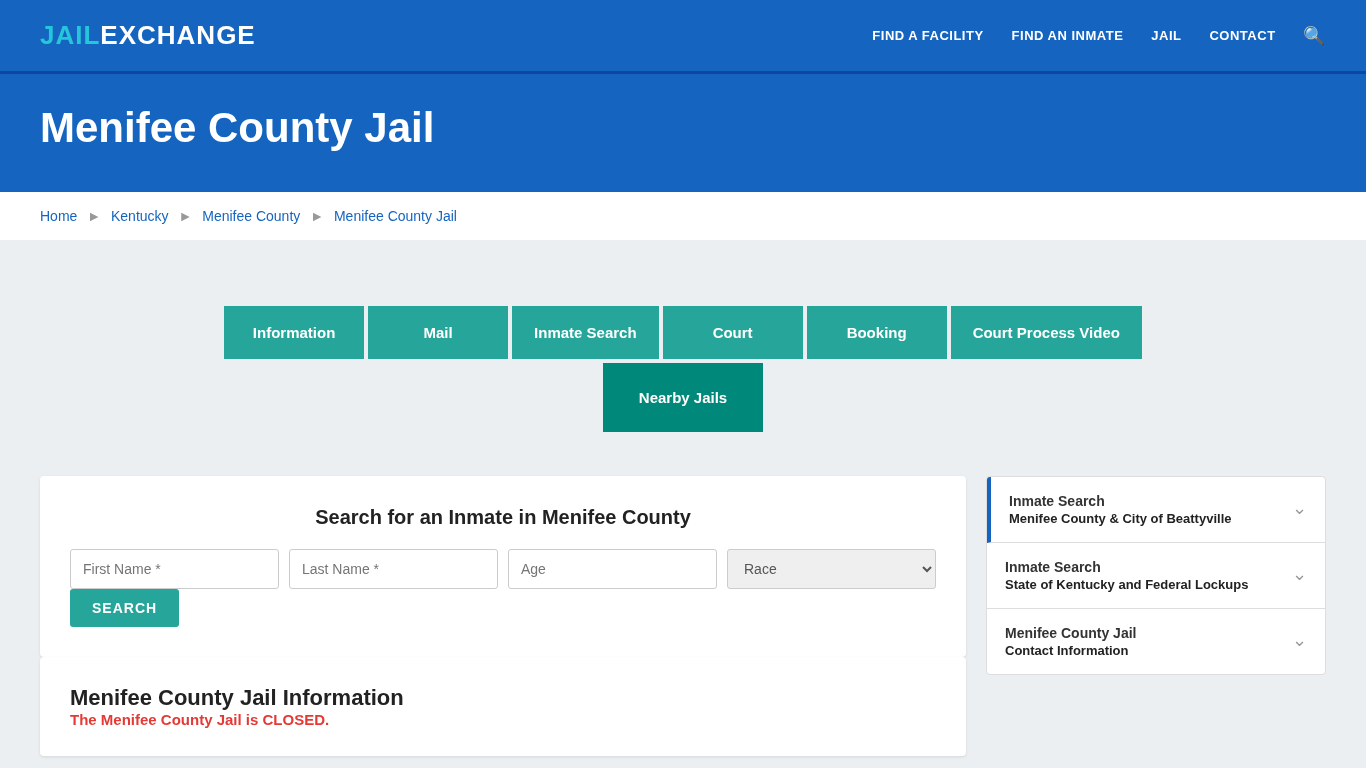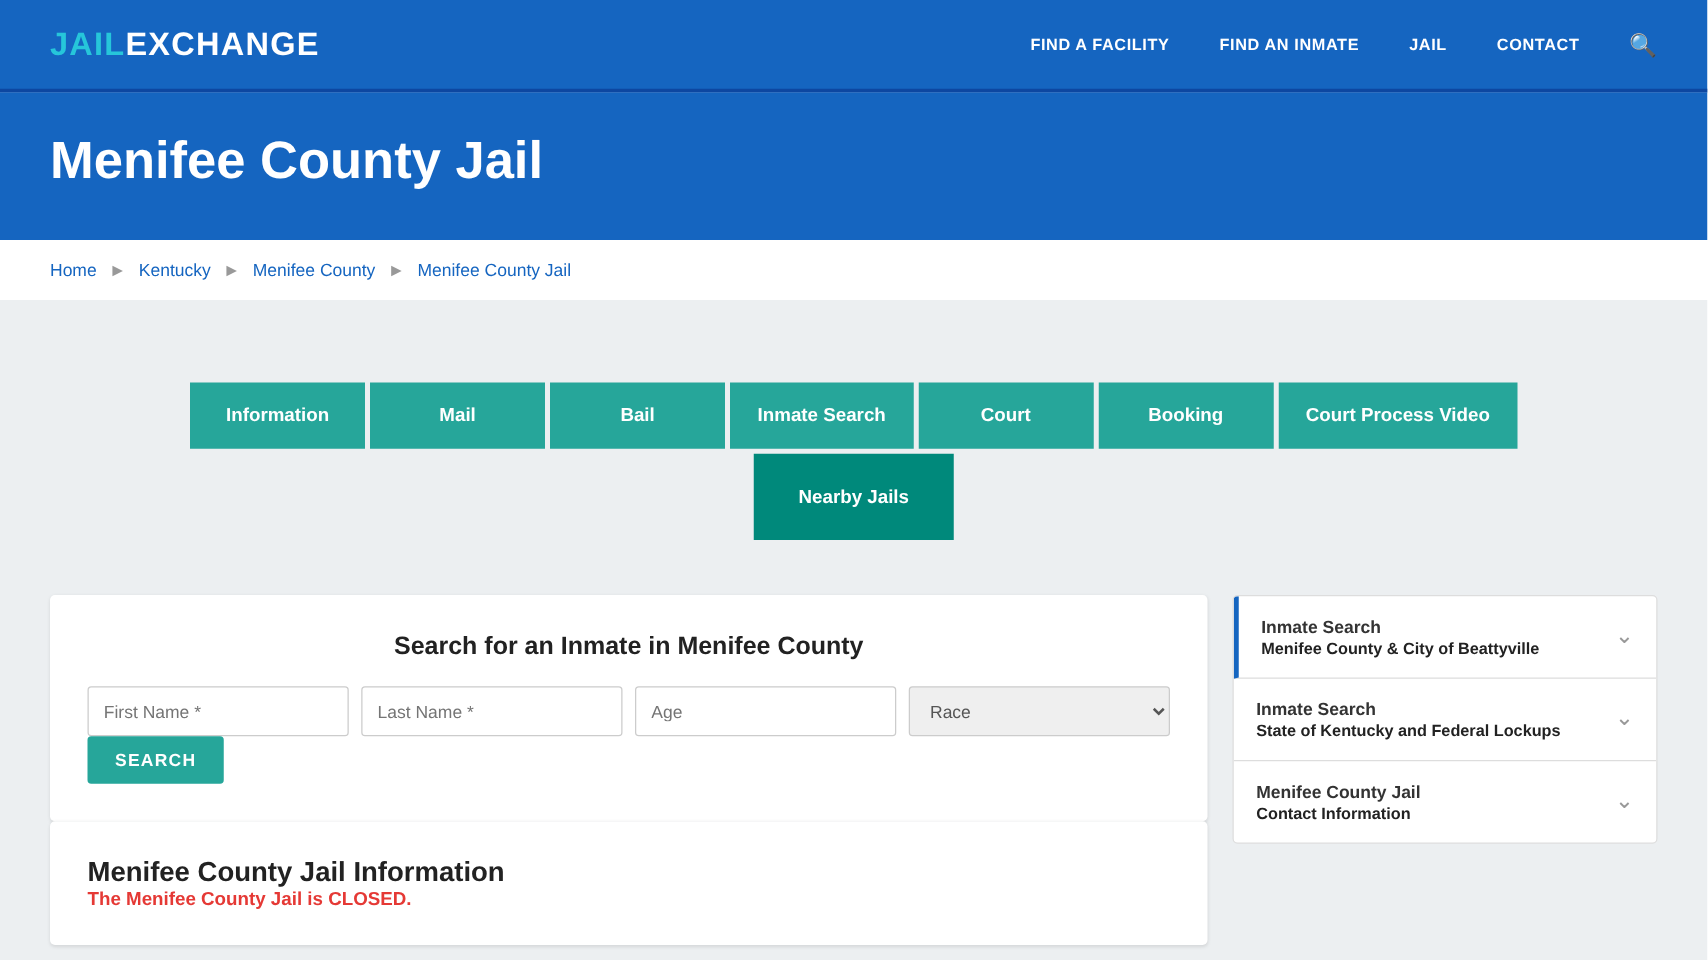--- a/index.html
+++ b/index.html
@@ -18,21 +18,21 @@
     .logo {
       font-size: 26px;
       font-weight: 900;
       color: #fff;
       letter-spacing: 1px;
     }
     .logo span { color: #26c6da; }
     .nav {
       display: flex;
       align-items: center;
-      gap: 40px;
+      gap: 28px;
     }
     .nav a {
       color: #fff;
       text-decoration: none;
       font-size: 13px;
       font-weight: 700;
       letter-spacing: 0.5px;
       cursor: pointer;
     }
     .nav .search-icon {
@@ -254,21 +254,20 @@
   <span class="sep">►</span>
   <a>Menifee County</a>
   <span class="sep">►</span>
   <span class="current">Menifee County Jail</span>
 </div>
 
 <div class="tabs-area">
   <div class="tabs-row">
     <button class="tab-btn">Information</button>
     <button class="tab-btn">Mail</button>
-    <button class="tab-btn">Bail</button>
     <button class="tab-btn">Inmate Search</button>
     <button class="tab-btn">Court</button>
     <button class="tab-btn">Booking</button>
     <button class="tab-btn">Court Process Video</button>
   </div>
   <div class="tabs-row2">
     <button class="tab-btn-center">Nearby Jails</button>
   </div>
 </div>
 

